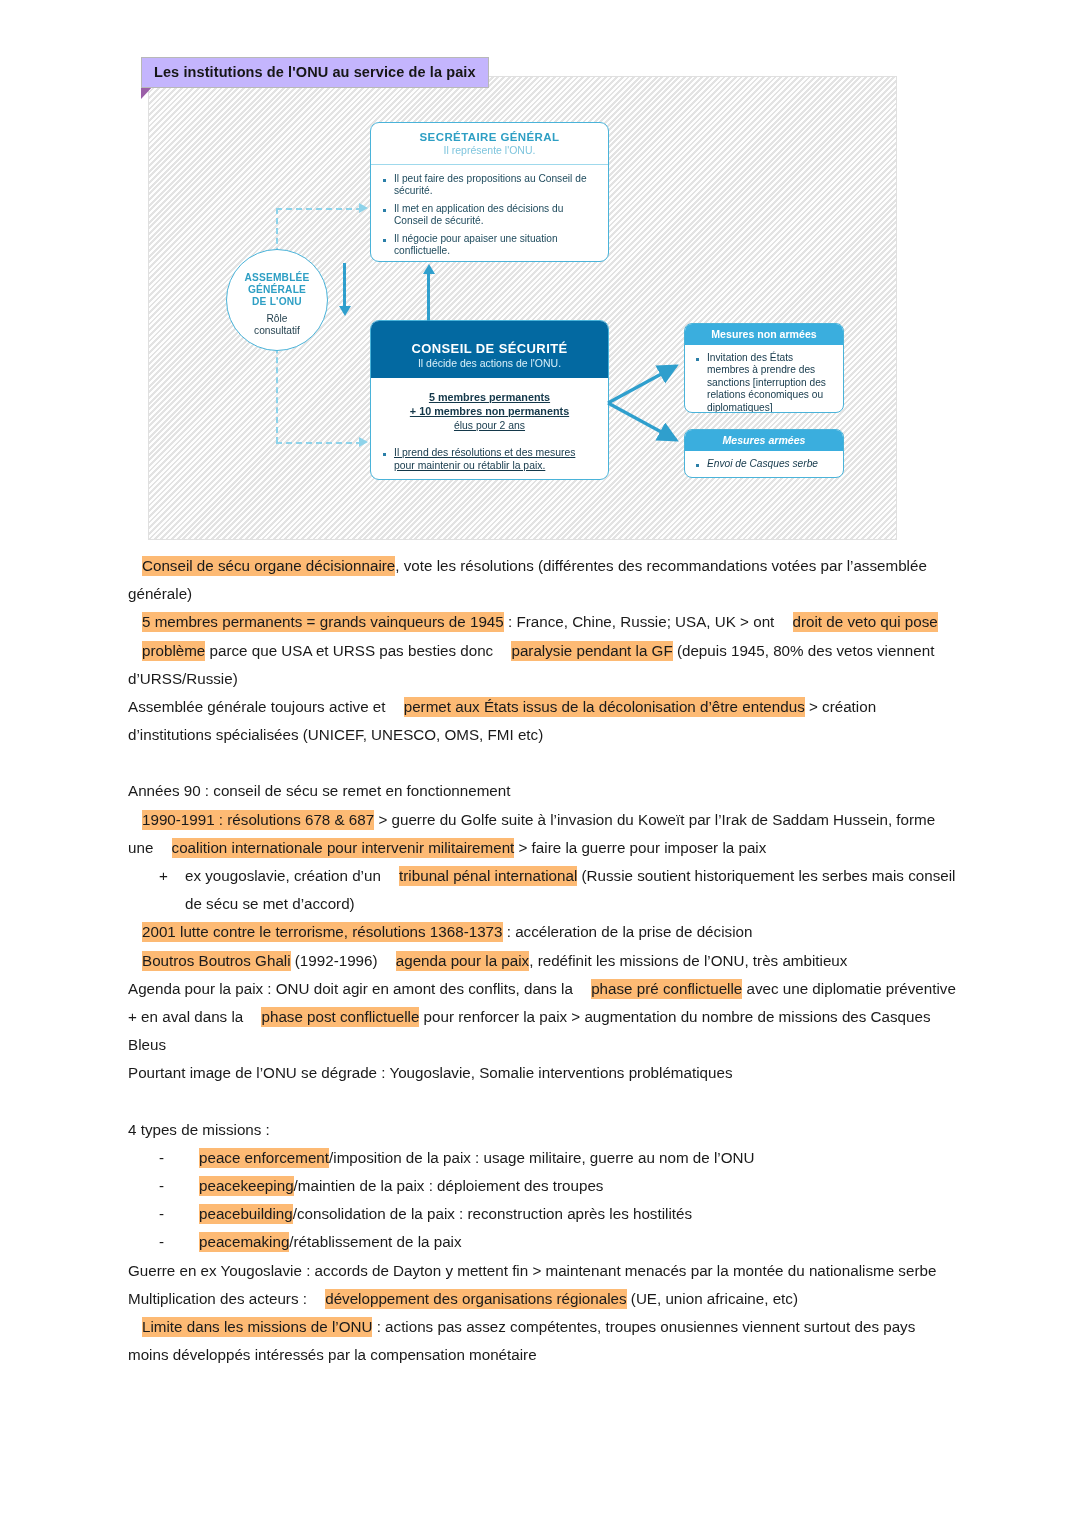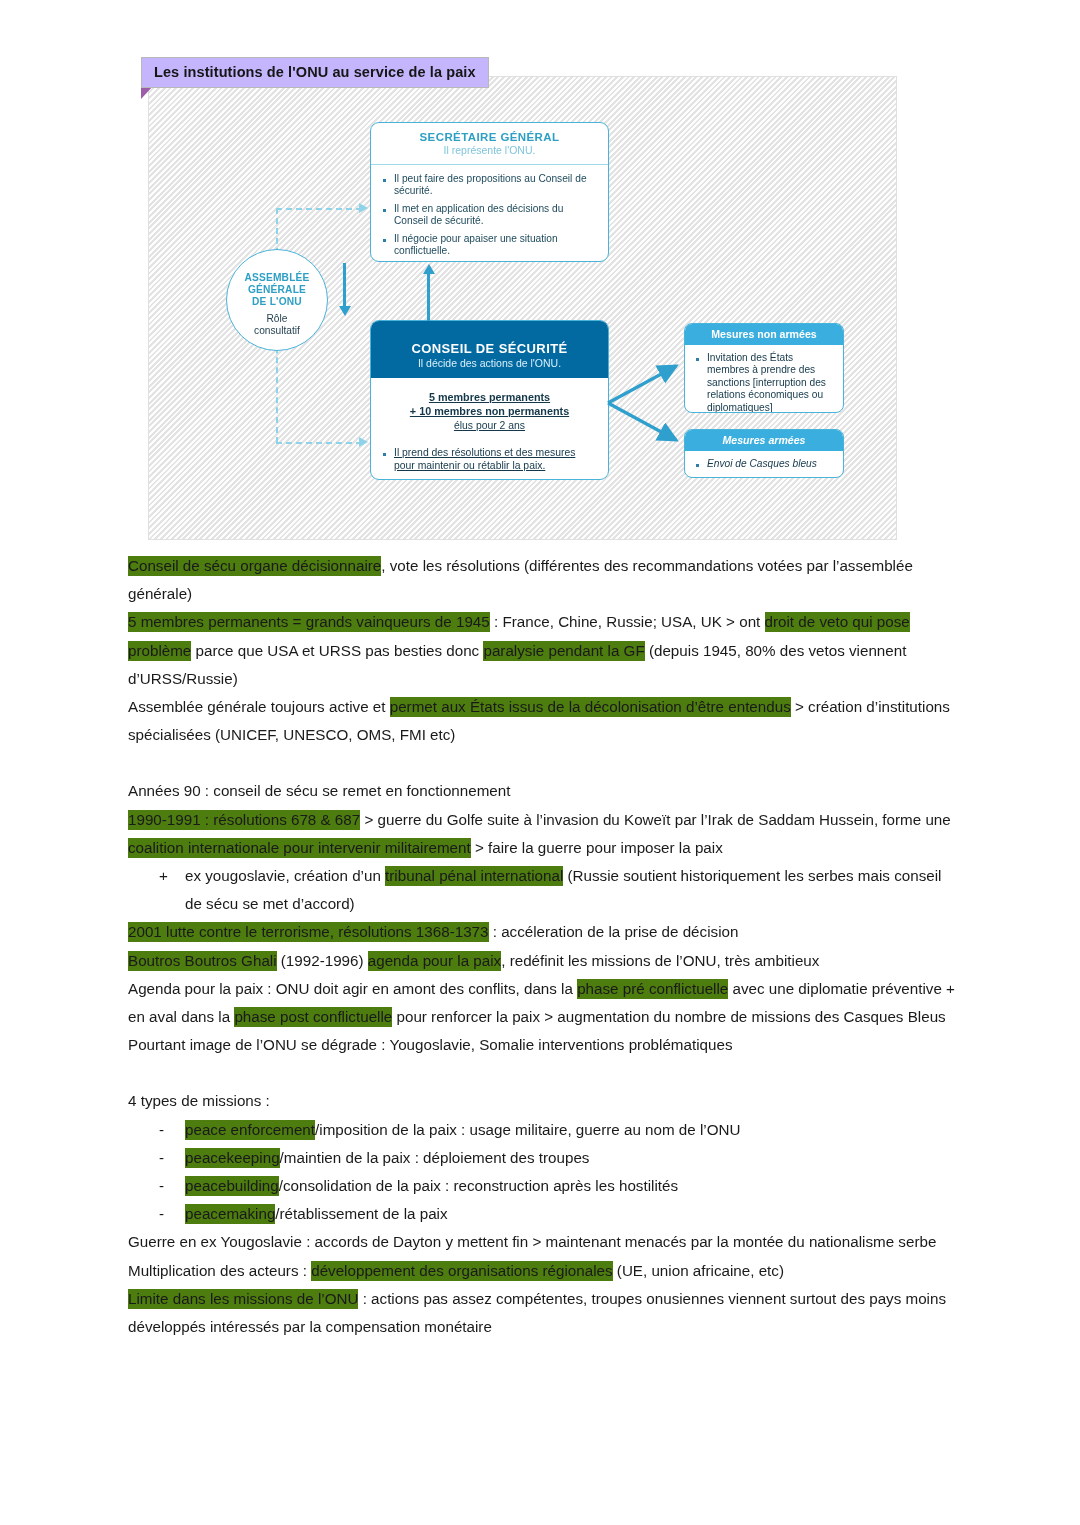--- a/index.html
+++ b/index.html
@@ -231,24 +231,25 @@
     left: 128px;
     top: 552px;
     width: 830px;
     font-size: 15.2px;
     line-height: 28.2px;
     color: #1a1a1a;
   }
   #notes p { margin: 0; }
   #notes .blank { height: 28px; }
   mark {
-    background: #4d7c0f;
+    background: #fdba74;
     color: #1a1a1a;
     padding: 1px 0 2px 0;
     box-decoration-break: clone;
+    margin-left: 14px;
     -webkit-box-decoration-break: clone;
   }
   .li-row {
     display: flex;
     margin: 0;
   }
   .li-row .mk {
     width: 26px;
     flex: 0 0 26px;
     margin-left: 31px;
@@ -298,21 +299,21 @@
       <ul class="bullets">
         <li>Invitation des États membres à prendre des sanctions [interruption des relations économiques ou diplomatiques]</li>
       </ul>
     </div>
   </div>
 
   <div class="card measure-card" id="ma-card">
     <div class="mc-head">Mesures armées</div>
     <div class="mc-body">
       <ul class="bullets">
-        <li>Envoi de Casques bleus</li>
+        <li>Envoi de Casques serbe</li>
       </ul>
     </div>
   </div>
 
   <div id="assembly-circle">
     <div class="ac-title">
       <span>ASSEMBLÉE</span><br>
       <span>GÉNÉRALE</span><br>
       <span>DE L'ONU</span>
     </div>

